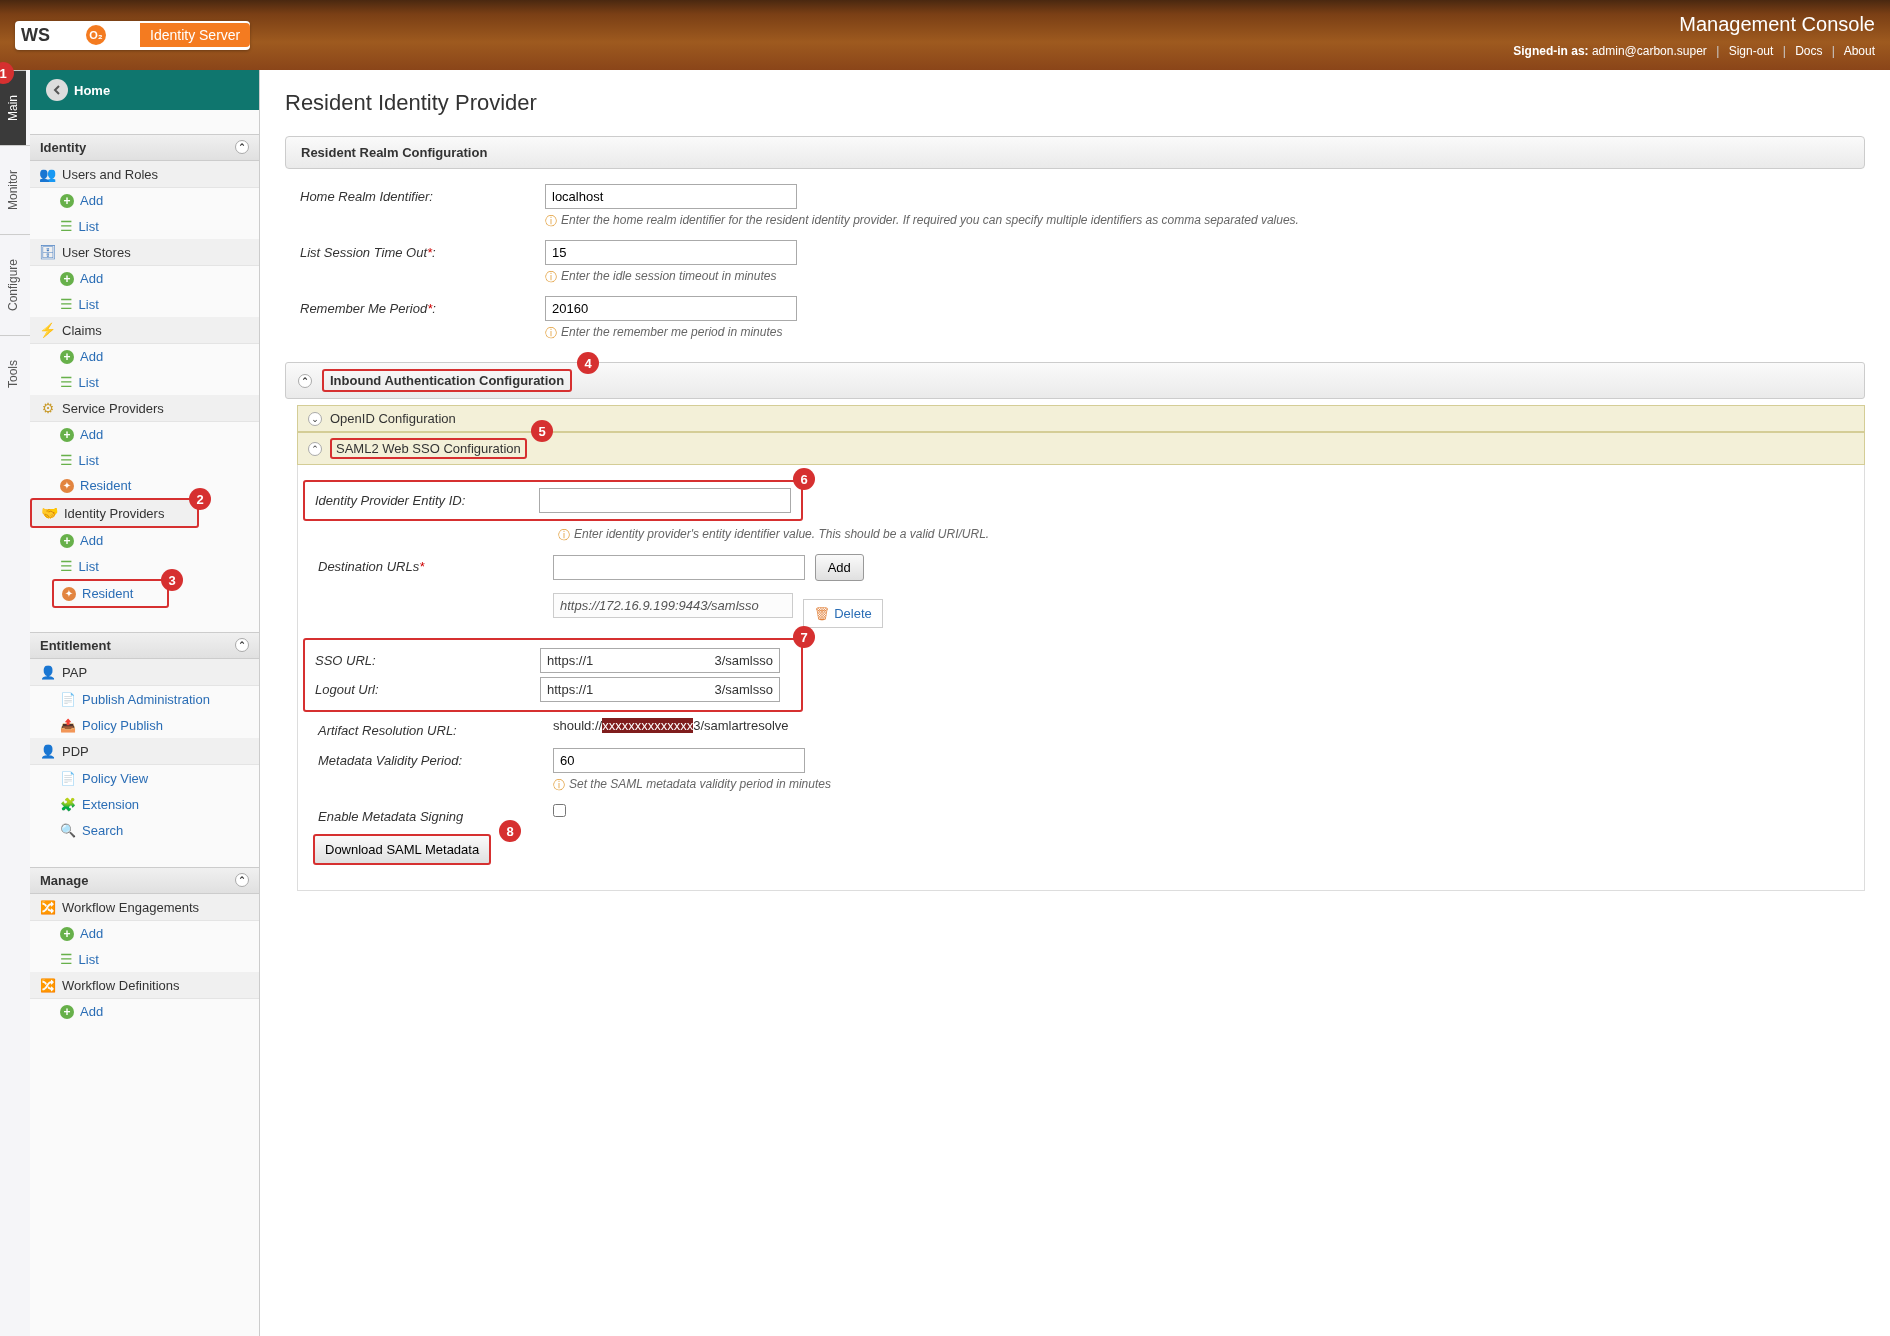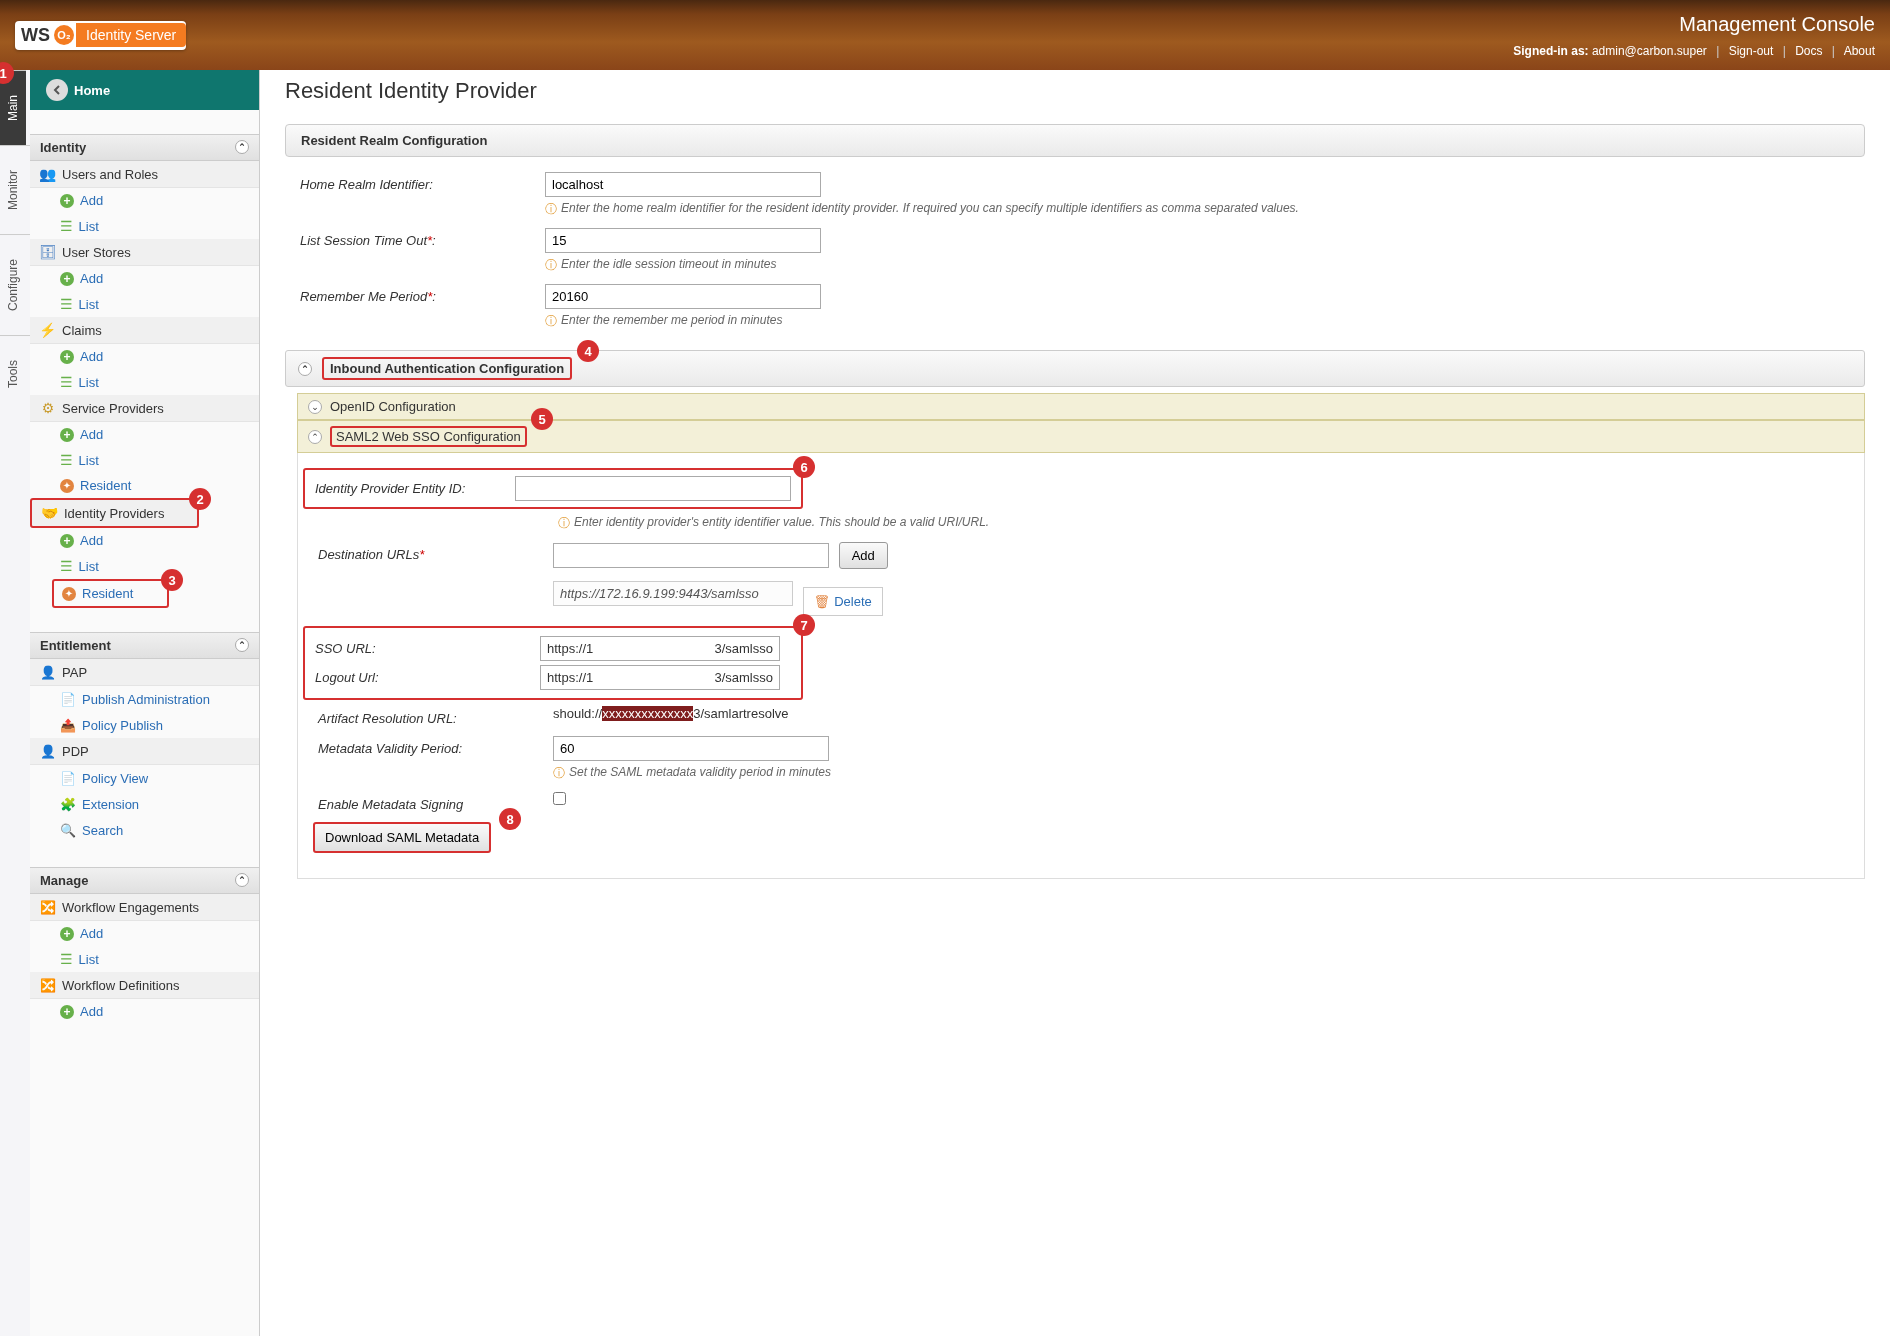--- a/index.html
+++ b/index.html
@@ -13,20 +13,21 @@
   justify-content: space-between;
   padding: 0 15px;
 }
 .logo {
   display: inline-flex;
   align-items: center;
   background: #fff;
   border-radius: 4px;
   padding: 2px 0 2px 2px;
   box-shadow: 0 1px 3px rgba(0,0,0,0.3);
+  gap: 32px;
 }
 .logo-ws {
   font-weight: bold;
   font-size: 18px;
   color: #333;
   padding: 2px 2px 2px 4px;
 }
 .logo-o2 {
   background: #f47b20;
   color: #fff;
@@ -119,39 +120,39 @@
   border-bottom: 1px solid #e4e4e4;
 }
 .nav-item {
   display: flex; align-items: center; gap: 6px;
   padding: 5px 10px 5px 30px;
 }
 .nav-item a { color: #2a6db5; text-decoration: none; cursor: pointer; }
 .nav-group-hdr a { color: #333; text-decoration: none; }
 .icon { width: 16px; height: 16px; display: inline-flex; align-items: center; justify-content: center; }
 
-.content { flex: 1; padding: 8px 25px; overflow: auto; }
+.content { flex: 1; padding: 20px 25px; overflow: auto; }
 h1 { font-size: 22px; font-weight: normal; margin-bottom: 20px; }
 
 .panel-hdr {
   background: linear-gradient(#fafafa,#eaeaea);
   border: 1px solid #ccc;
   border-radius: 4px;
   padding: 8px 15px;
   font-weight: bold;
   margin-bottom: 15px;
   display: flex; align-items: center; gap: 10px;
 }
 .form-row { display: flex; margin: 10px 15px; align-items: flex-start; gap: 15px; }
 .form-label { width: 230px; padding-top: 5px; color: #333; font-style: italic; }
 .form-field { flex: 1; }
 .form-field input[type=text] {
   border: 1px solid #aaa;
   padding: 4px 6px;
-  width: 276px;
+  width: 252px;
   font-size: 13px;
 }
 .help { color: #666; font-style: italic; margin-top: 4px; font-size: 12px; display: flex; align-items: flex-start; gap:4px;}
 .help-ico { color: #e2a03f; font-style: normal; }
 .req { color: #c00; }
 
 .sub-hdr {
   background: linear-gradient(#fafafa,#eaeaea);
   border: 1px solid #ccc;
   border-radius: 3px;

